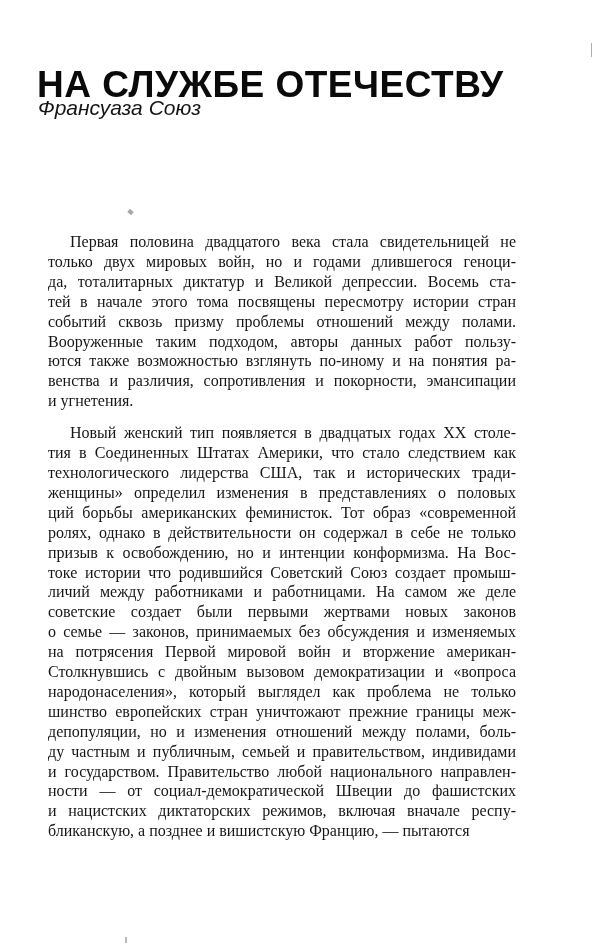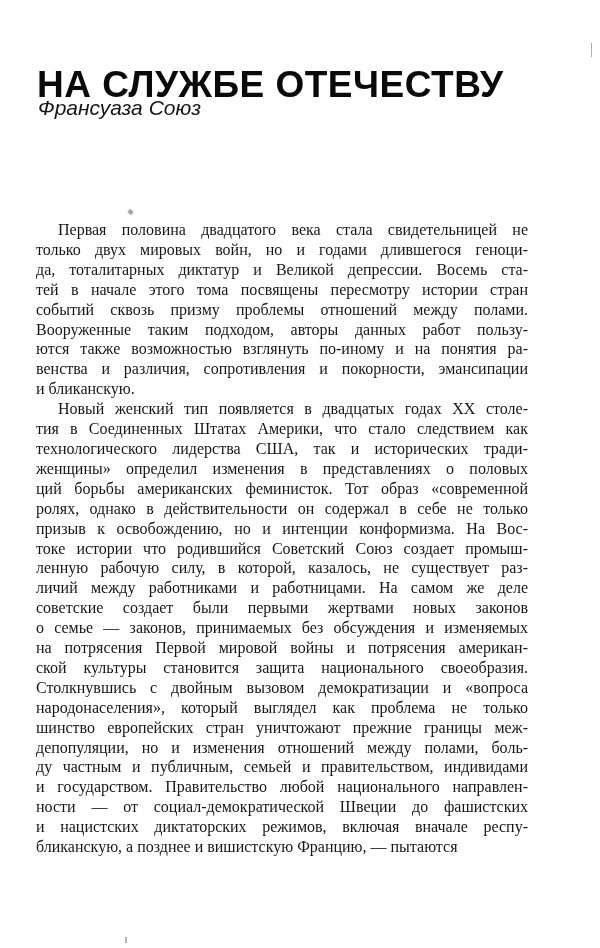--- a/index.html
+++ b/index.html
@@ -39,21 +39,21 @@
   }
   .body-text {
     position: absolute;
     left: 36px;
     top: 220px;
     width: 492px;
     font-size: 16px;
     line-height: 19.9px;
     color: #161616;
   }
-  .paragraph { margin: 0; }
+  .paragraph { margin: 12px; }
   .line {
     text-align: justify;
     text-align-last: justify;
     white-space: normal;
   }
   .line.first { text-indent: 22px; }
   .line.last  { text-align-last: left; }
   
   .speck {
     position: absolute;
@@ -73,37 +73,35 @@
   <div class="body-text" style="color: rgb(22, 22, 22);">
       <div class="paragraph">
         <div class="line first">Первая половина двадцатого века стала свидетельницей не</div>
         <div class="line">только двух мировых войн, но и годами длившегося геноци-</div>
         <div class="line">да, тоталитарных диктатур и Великой депрессии. Восемь ста-</div>
         <div class="line">тей в начале этого тома посвящены пересмотру истории стран</div>
         <div class="line">событий сквозь призму проблемы отношений между полами.</div>
         <div class="line">Вооруженные таким подходом, авторы данных работ пользу-</div>
         <div class="line">ются также возможностью взглянуть по-иному и на понятия ра-</div>
         <div class="line">венства и различия, сопротивления и покорности, эмансипации</div>
-        <div class="line last">и бликанскую.</div>
+        <div class="line last">и угнетения.</div>
       </div>
       <div class="paragraph">
         <div class="line first">Новый женский тип появляется в двадцатых годах XX столе-</div>
         <div class="line">тия в Соединенных Штатах Америки, что стало следствием как</div>
         <div class="line">технологического лидерства США, так и исторических тради-</div>
         <div class="line">женщины» определил изменения в представлениях о половых</div>
         <div class="line">ций борьбы американских феминисток. Тот образ «современной</div>
         <div class="line">ролях, однако в действительности он содержал в себе не только</div>
         <div class="line">призыв к освобождению, но и интенции конформизма. На Вос-</div>
         <div class="line">токе истории что родившийся Советский Союз создает промыш-</div>
-        <div class="line">ленную рабочую силу, в которой, казалось, не существует раз-</div>
         <div class="line">личий между работниками и работницами. На самом же деле</div>
         <div class="line">советские создает были первыми жертвами новых законов</div>
         <div class="line">о семье — законов, принимаемых без обсуждения и изменяемых</div>
-        <div class="line">на потрясения Первой мировой войны и потрясения американ-</div>
-        <div class="line">ской культуры становится защита национального своеобразия.</div>
+        <div class="line">на потрясения Первой мировой войн и вторжение американ-</div>
         <div class="line">Столкнувшись с двойным вызовом демократизации и «вопроса</div>
         <div class="line">народонаселения», который выглядел как проблема не только</div>
         <div class="line">шинство европейских стран уничтожают прежние границы меж-</div>
         <div class="line">депопуляции, но и изменения отношений между полами, боль-</div>
         <div class="line">ду частным и публичным, семьей и правительством, индивидами</div>
         <div class="line">и государством. Правительство любой национального направлен-</div>
         <div class="line">ности — от социал-демократической Швеции до фашистских</div>
         <div class="line">и нацистских диктаторских режимов, включая вначале респу-</div>
         <div class="line last">бликанскую, а позднее и вишистскую Францию, — пытаются</div>
       </div>

